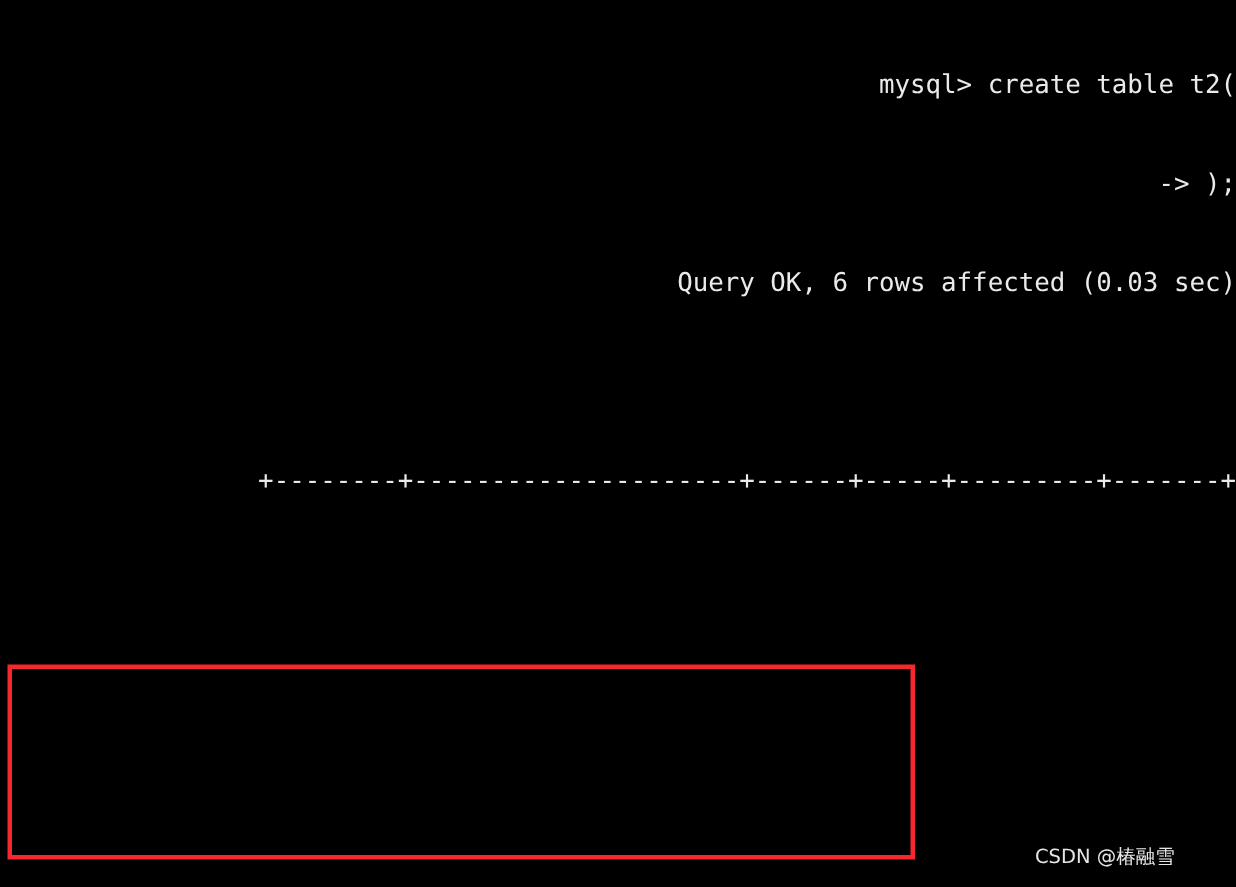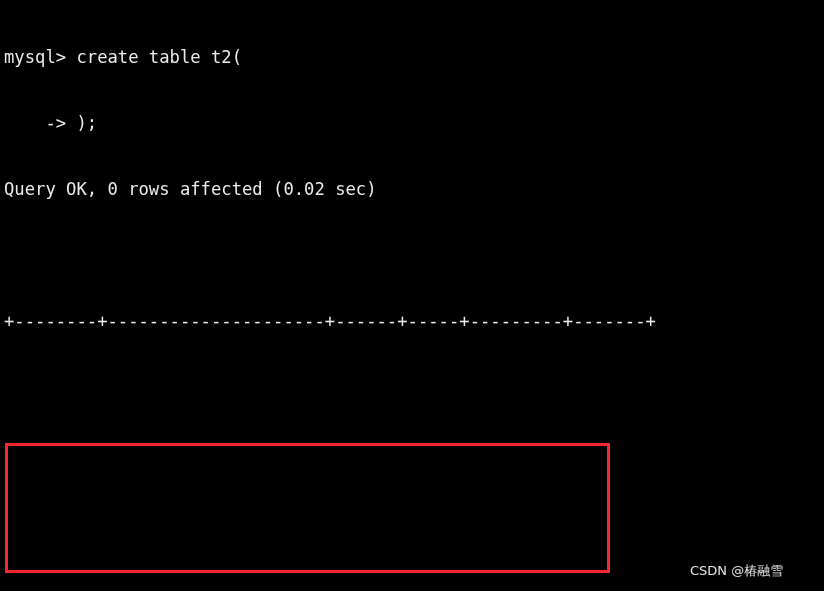--- a/index.html
+++ b/index.html
@@ -27,20 +27,21 @@
     line-height: 22px;
     color: #e8eaec;
     letter-spacing: 0px;
     white-space: pre;
     -webkit-font-smoothing: none;
   }
   .line {
     height: 22px;
     white-space: pre;
     font-family: "DejaVu Sans Mono", "Liberation Mono", monospace;
+    text-align: right;
   }
   .blank {
     height: 22px;
   }
   #red-box {
     position: absolute;
     left: 5px;
     top: 443px;
     width: 605px;
     height: 130px;
@@ -59,21 +60,21 @@
   }
 </style>
 </head>
 <body>
 
 <div id="screen">
 
   <div id="terminal">
     <div class="line">mysql&gt; create table t2(</div>
     <div class="line">    -&gt; );</div>
-    <div class="line">Query OK, 0 rows affected (0.02 sec)</div>
+    <div class="line">Query OK, 6 rows affected (0.03 sec)</div>
     <div class="line blank"></div>
     <div class="line">+--------+---------------------+------+-----+---------+-------+</div>
     
     
     
     
     
     
     
     

